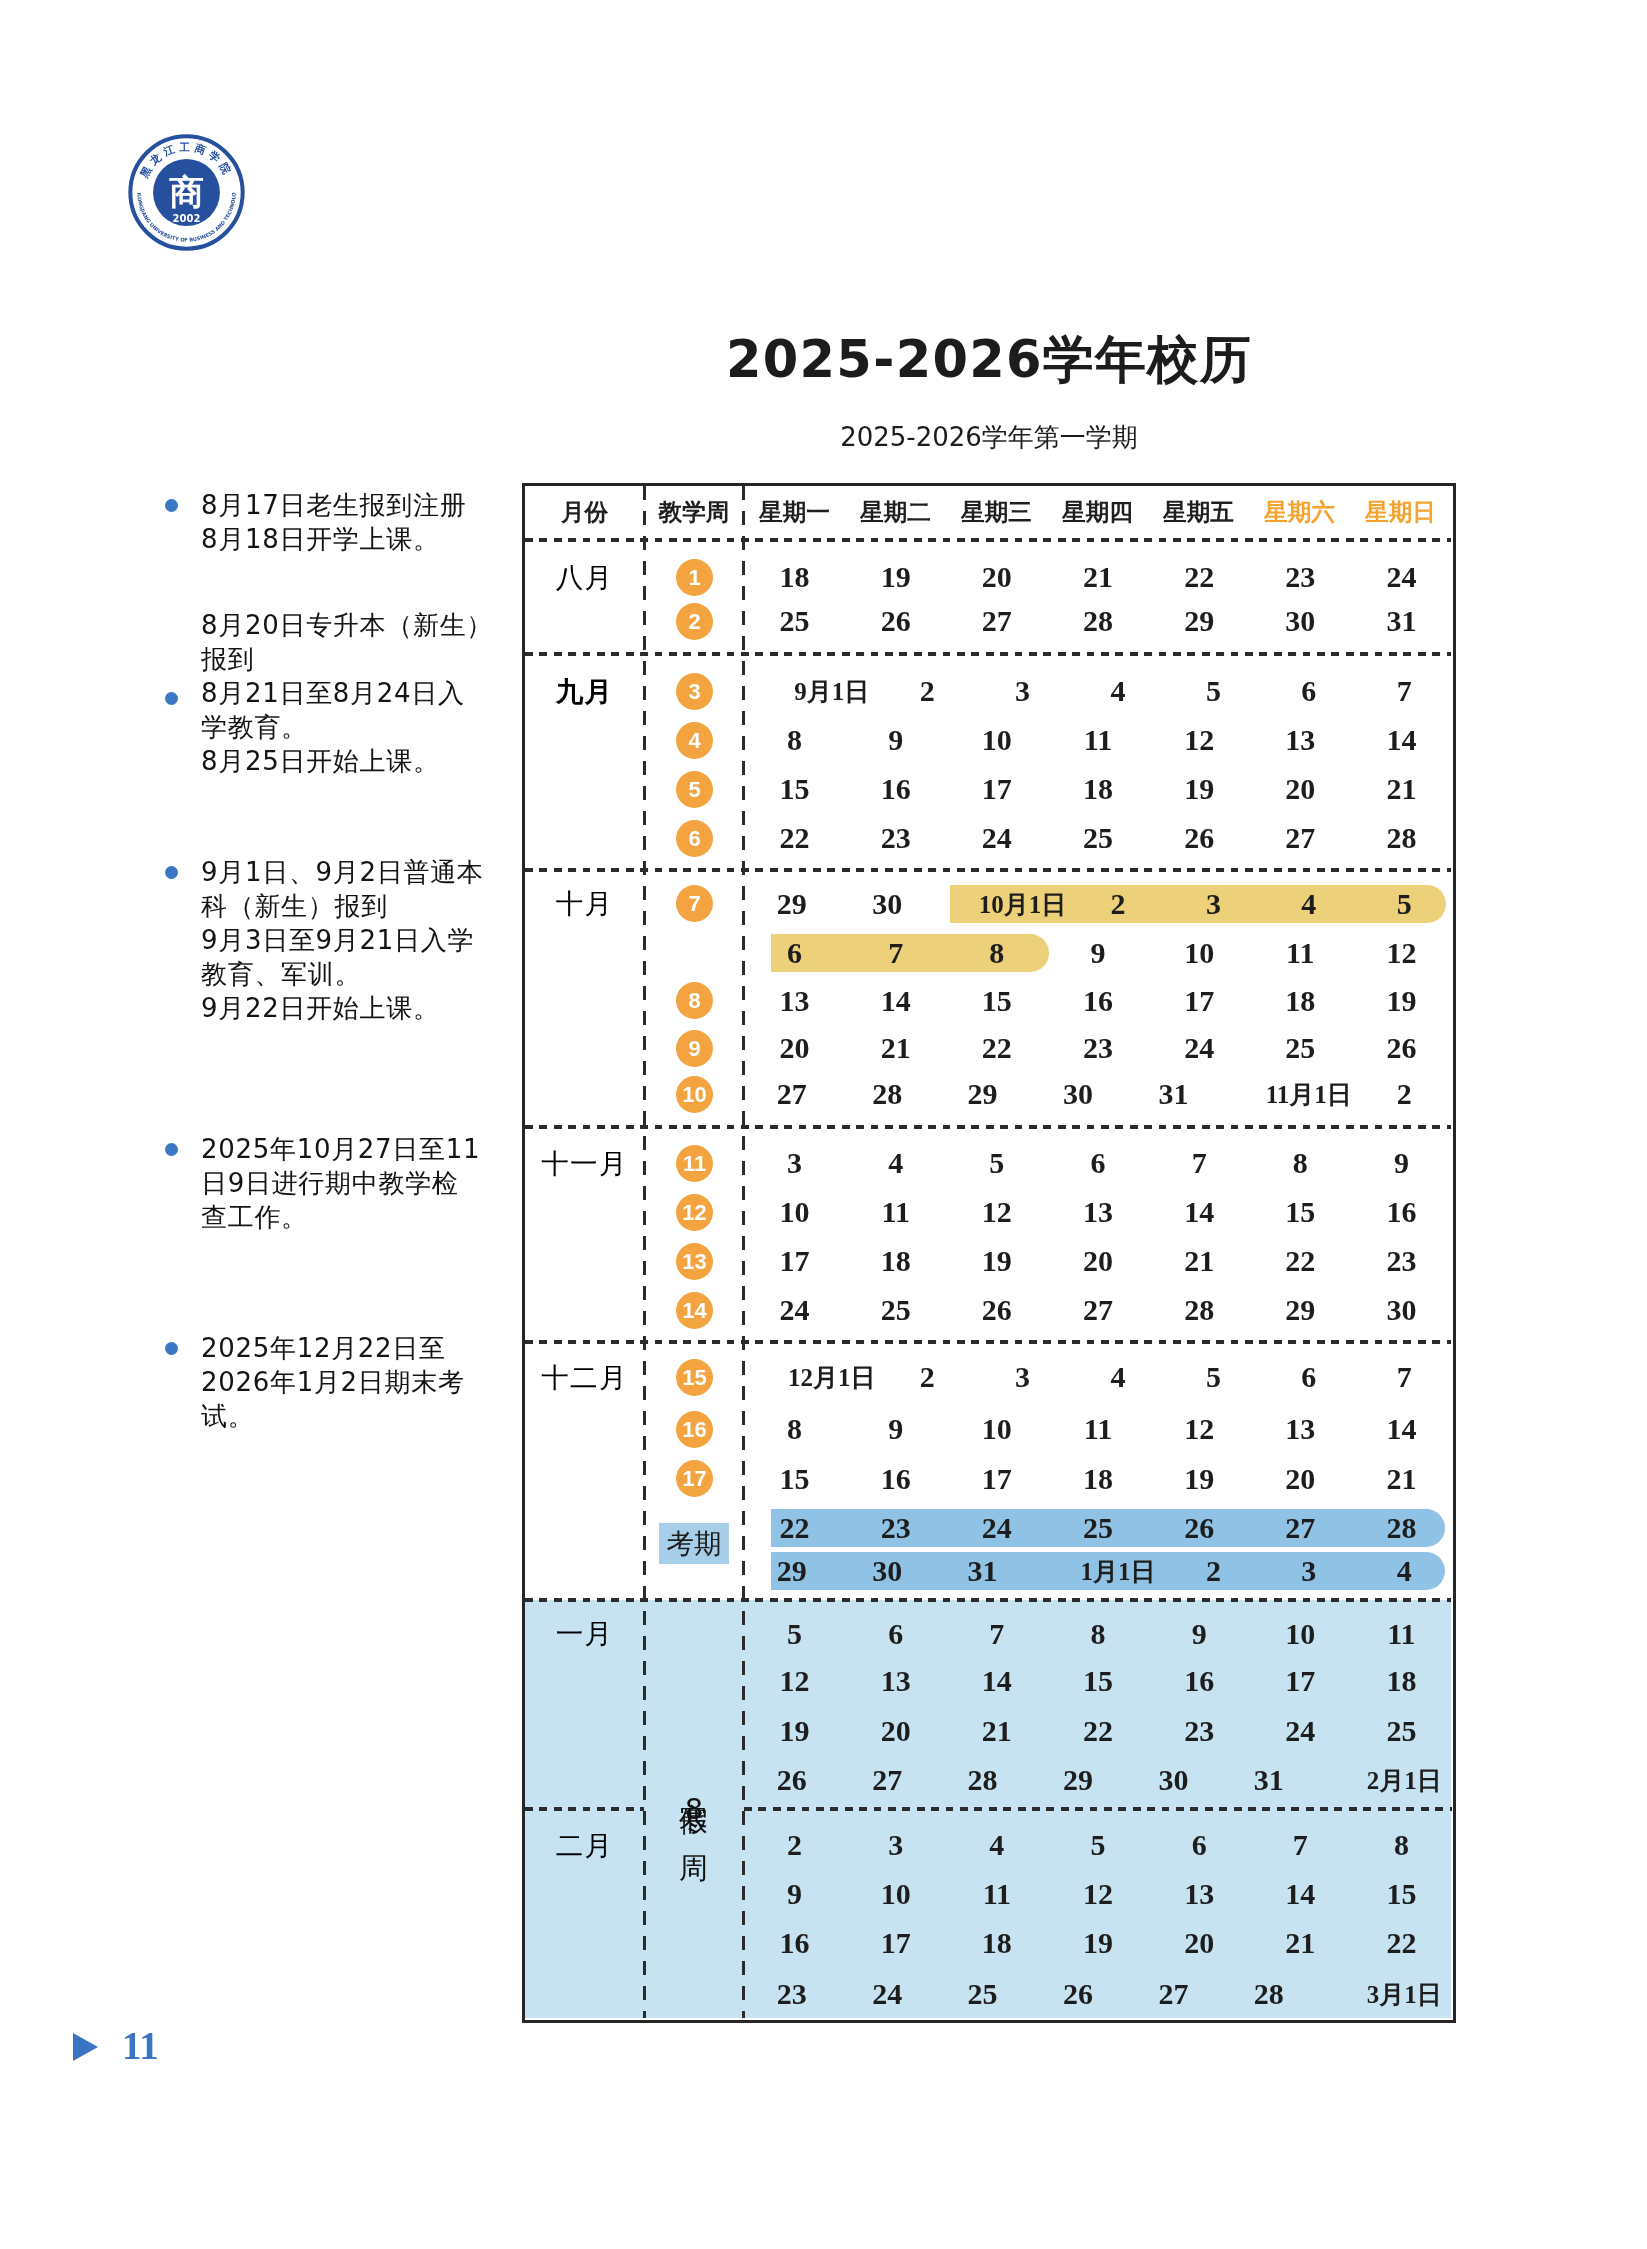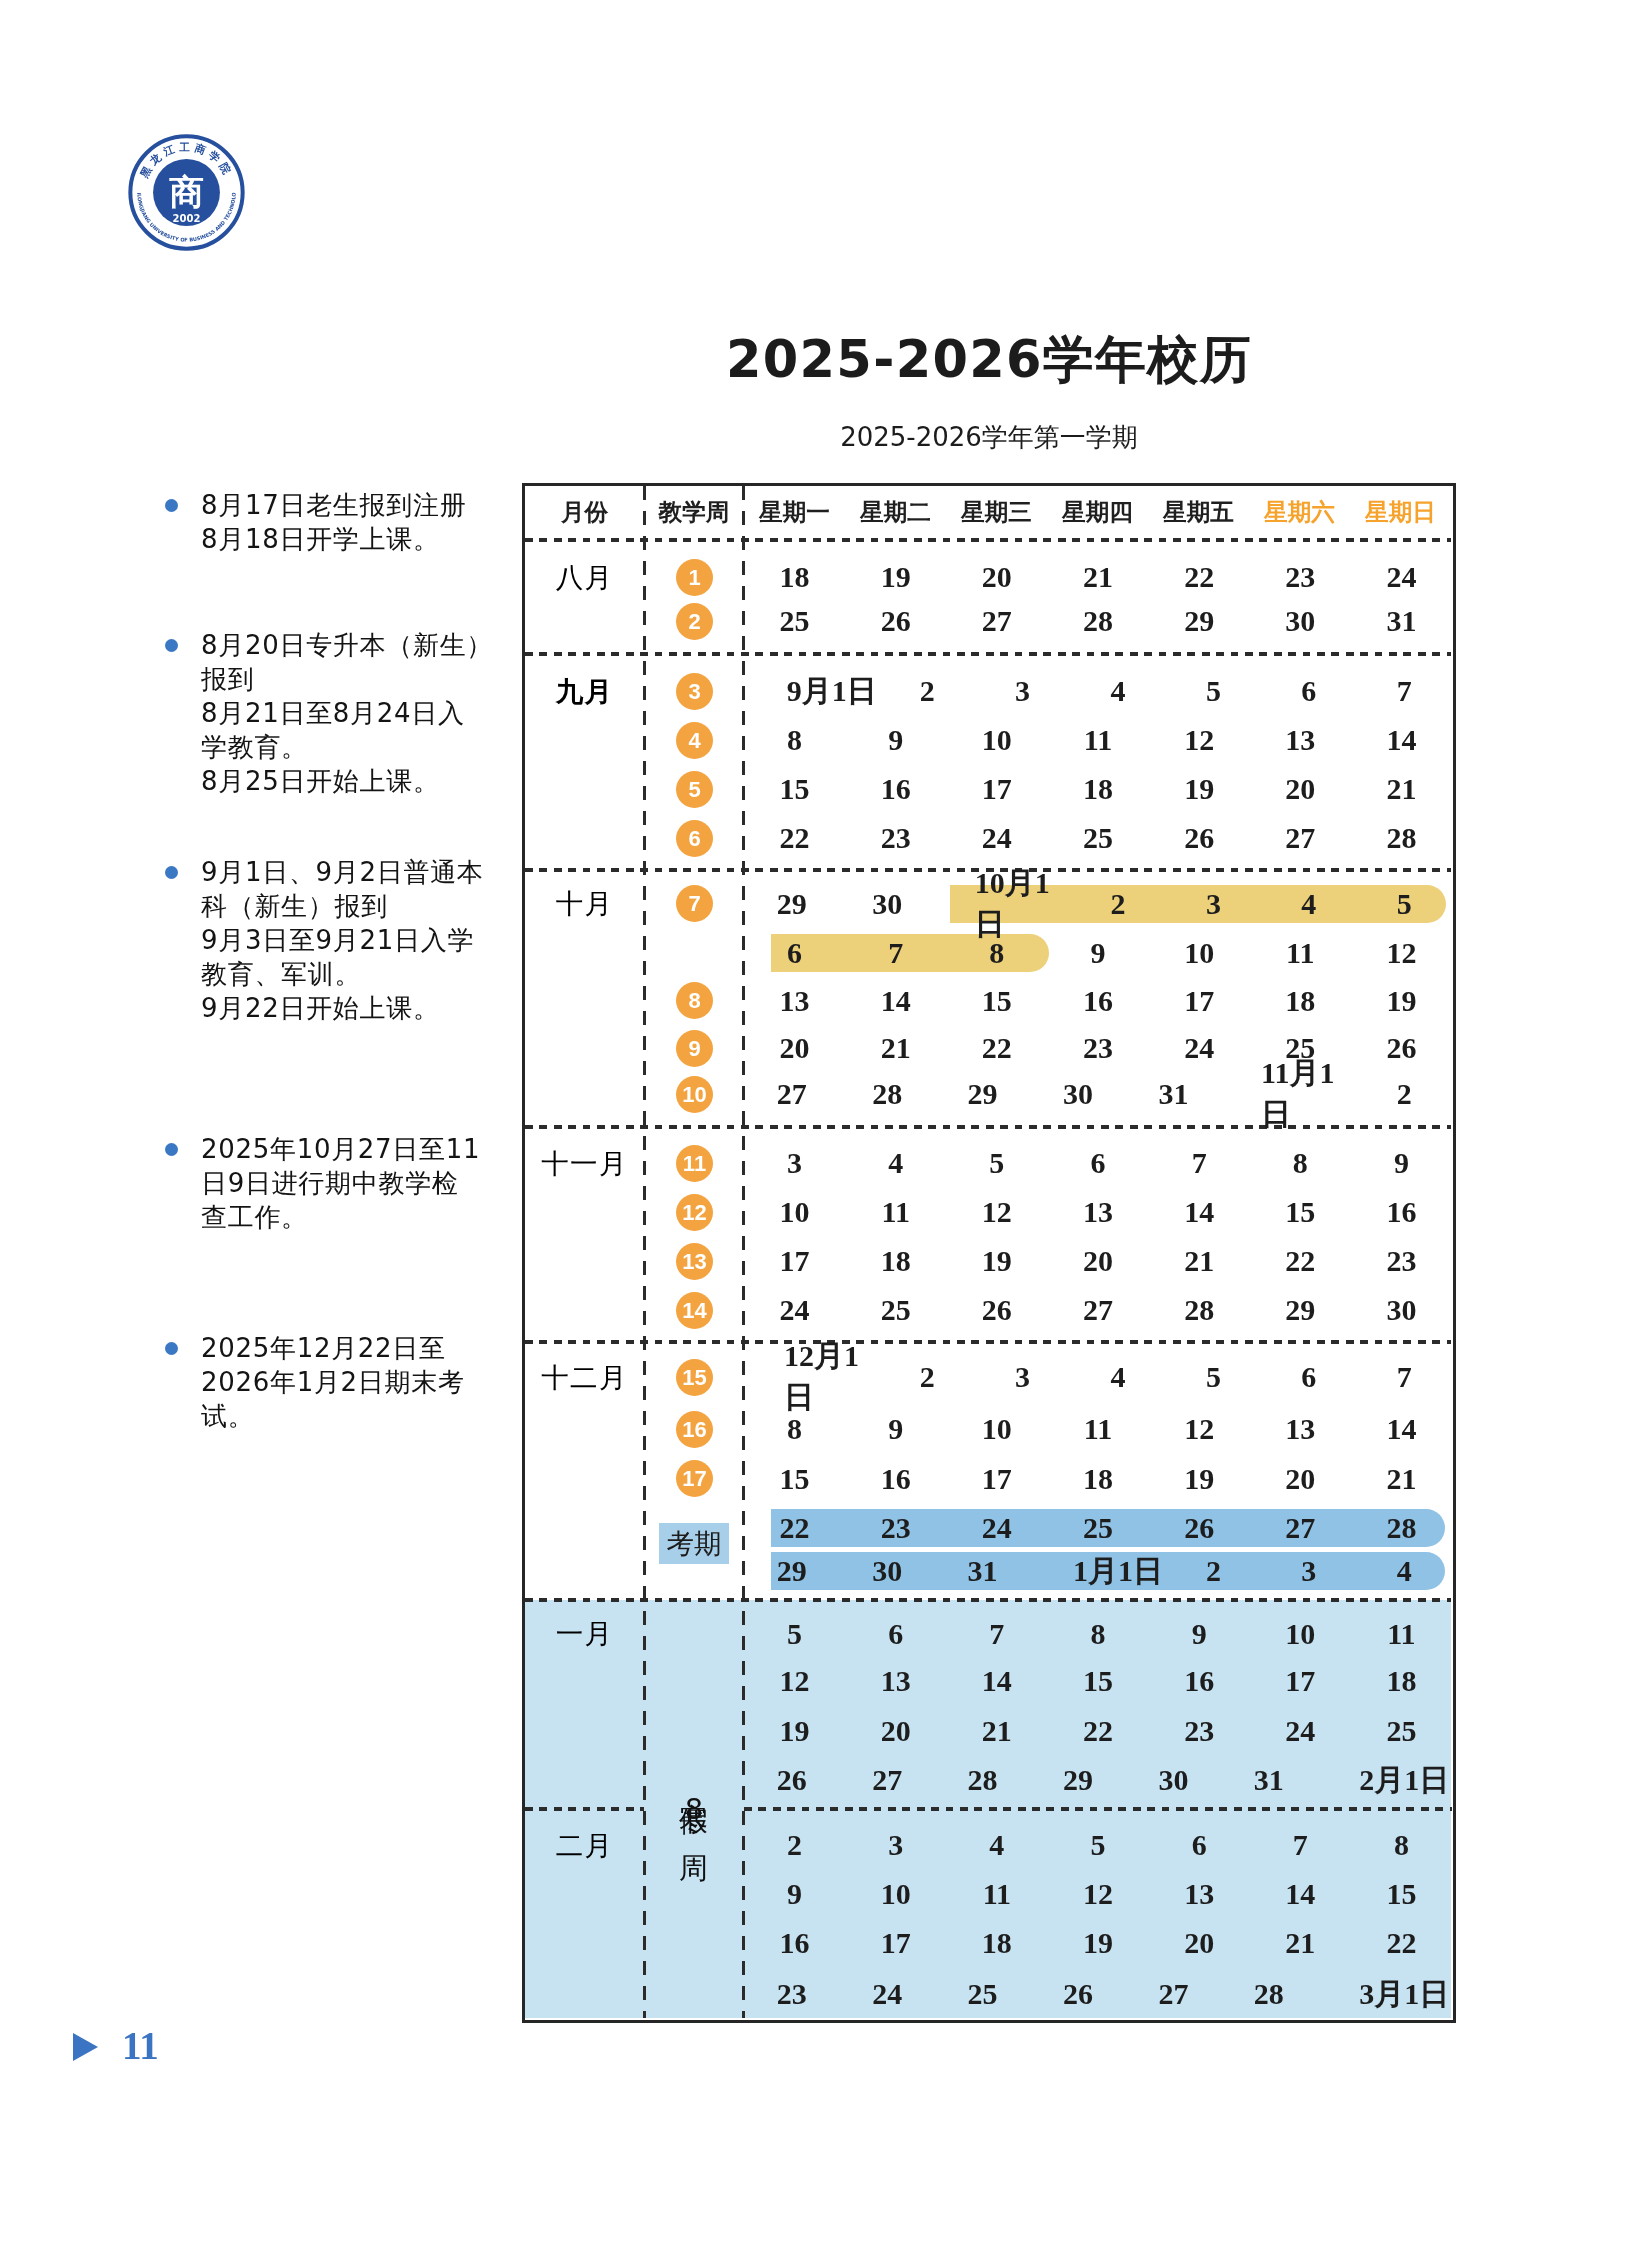--- a/index.html
+++ b/index.html
@@ -60,21 +60,21 @@
                justify-content:center;font-size:27.5px;font-weight:500;color:#000000;z-index:3;letter-spacing:1.3px;}
   .week-badge{position:absolute;left:151px;width:37px;height:37px;border-radius:50%;
               background:var(--orange);color:#fff;display:flex;align-items:center;justify-content:center;
               font-size:22px;font-weight:700;z-index:3;font-family:"Liberation Sans",sans-serif;}
   .exam-wrap{position:absolute;left:119px;width:100px;height:43px;display:flex;align-items:center;
              justify-content:center;z-index:3;}
   .exam-label{background:var(--exam_label_bg);padding:2.6px 7.9px;font-size:27.5px;font-weight:500;color:#1c1c1c;}
   .cal-row{position:absolute;left:219px;width:708px;height:50px;display:flex;z-index:3;}
   .day-cell{flex:1;display:flex;align-items:center;justify-content:center;
             font-family:"Liberation Serif","DejaVu Serif",serif;font-weight:700;font-size:30px;color:#1d1d1d;}
-  .day-cell.date-str{font-size:30px;letter-spacing:0;margin-left:40px;}
+  .day-cell.date-str{font-size:25px;letter-spacing:0;margin-left:40px;}
   .winter-label{position:absolute;left:119px;width:100px;display:flex;align-items:center;justify-content:center;z-index:3;}
   .winter-label span{writing-mode:vertical-rl;text-orientation:upright;font-size:29px;color:#111;
                      letter-spacing:6.5px;font-weight:500;}
 
   
   #page-num-arrow{position:absolute;left:73px;top:2033px;width:0;height:0;
        border-top:14.4px solid transparent;border-bottom:14.4px solid transparent;
        border-left:25px solid var(--page_blue);}
   #page-num{position:absolute;left:122px;top:2023px;font-family:"Liberation Serif","DejaVu Serif",serif;
        font-size:39px;font-weight:700;color:var(--page_blue);}
@@ -105,21 +105,21 @@
 
   <div id="title">2025-2026学年校历</div>
   <div id="subtitle">2025-2026学年第一学期</div>
 
   <ul id="notes">
       <li style="top: 488px;">
         <span class="dot"></span>
         <p class="note-text">8月17日老生报到注册
 8月18日开学上课。</p>
       </li>
-      <li style="top: 628px;">
+      <li style="top: 608px; align-items: center;">
         <span class="dot"></span>
         <p class="note-text">8月20日专升本（新生）
 报到
 8月21日至8月24日入
 学教育。
 8月25日开始上课。</p>
       </li>
       <li style="top: 855px;">
         <span class="dot"></span>
         <p class="note-text">9月1日、9月2日普通本

